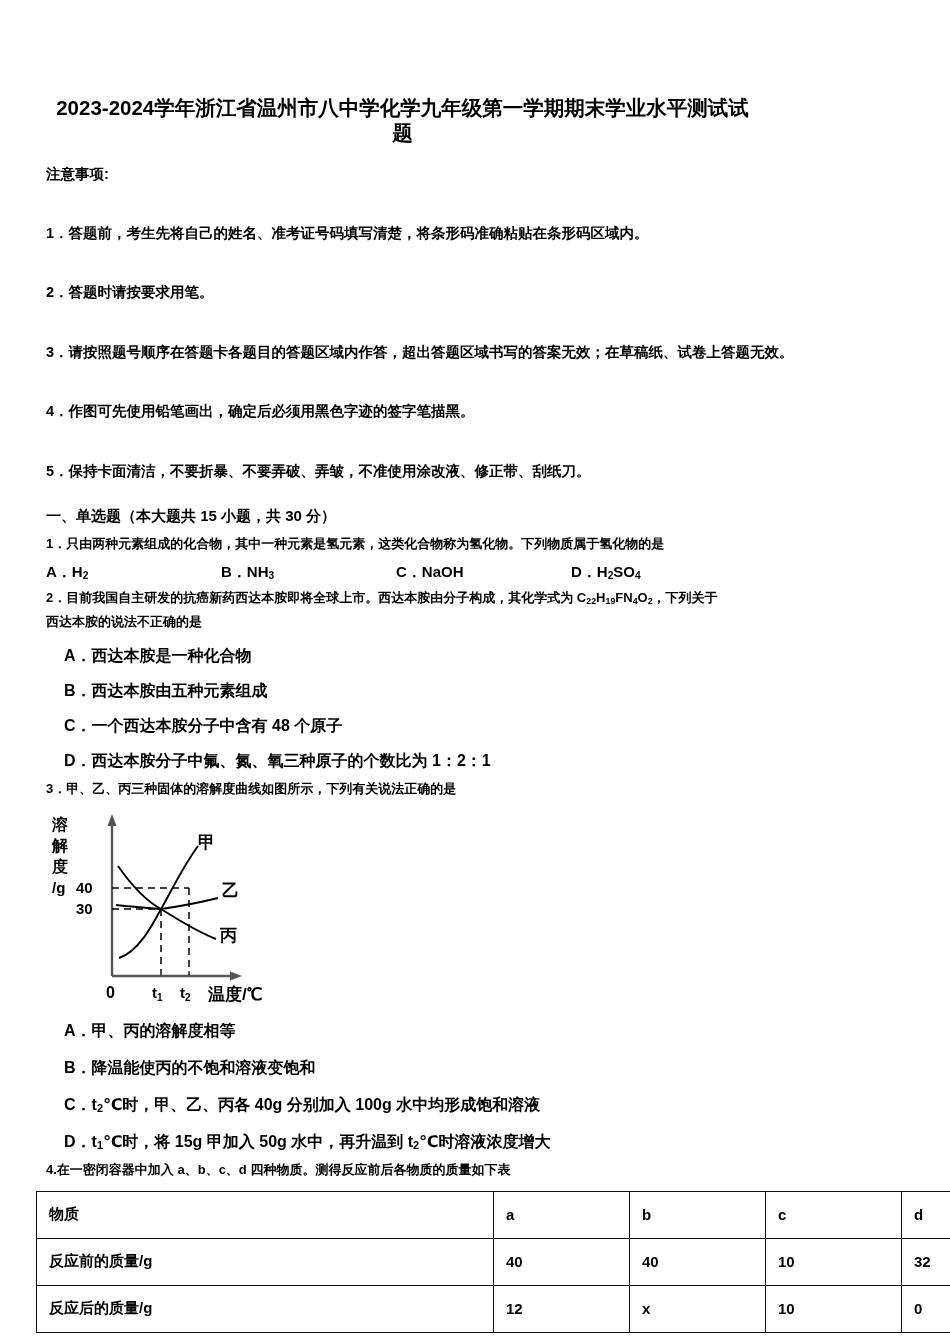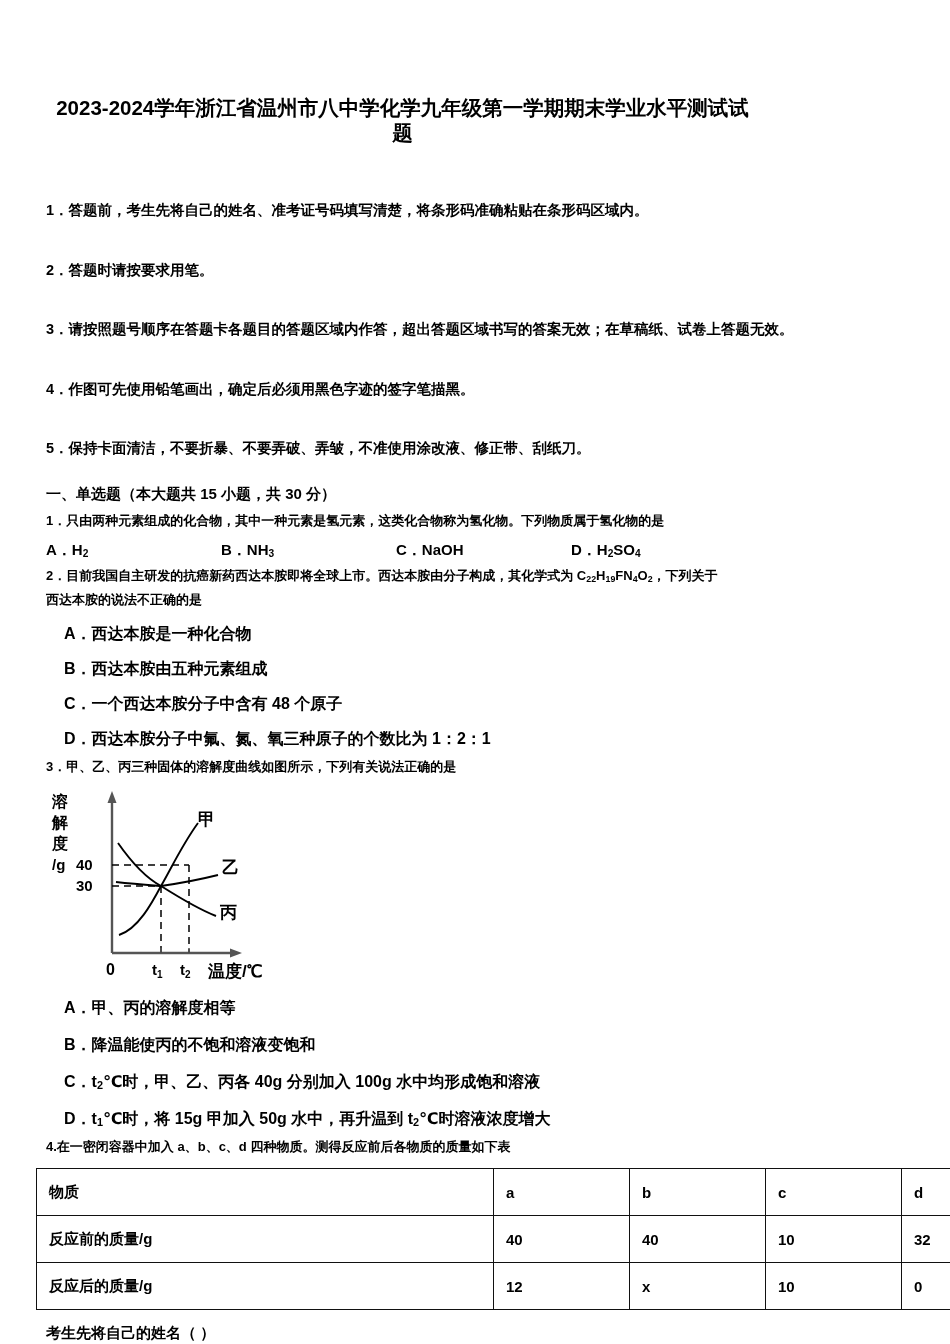--- a/index.html
+++ b/index.html
@@ -140,20 +140,21 @@
   }
 </style>
 </head>
 <body>
 
 <div class="page">
 
   <div class="title">2023-2024学年浙江省温州市八中学化学九年级第一学期期末学业水平测试试题</div>
 
   <div class="notice-block">
+    <div class="notice-head">注意事项:</div>
     <div class="notice-item">1．答题前，考生先将自己的姓名、准考证号码填写清楚，将条形码准确粘贴在条形码区域内。</div>
     <div class="notice-item">2．答题时请按要求用笔。</div>
     <div class="notice-item">3．请按照题号顺序在答题卡各题目的答题区域内作答，超出答题区域书写的答案无效；在草稿纸、试卷上答题无效。</div>
     <div class="notice-item">4．作图可先使用铅笔画出，确定后必须用黑色字迹的签字笔描黑。</div>
     <div class="notice-item">5．保持卡面清洁，不要折暴、不要弄破、弄皱，不准使用涂改液、修正带、刮纸刀。</div>
   </div>
 
   <div class="section-head">一、单选题（本大题共 15 小题，共 30 分）</div>
 
   <div class="q">

